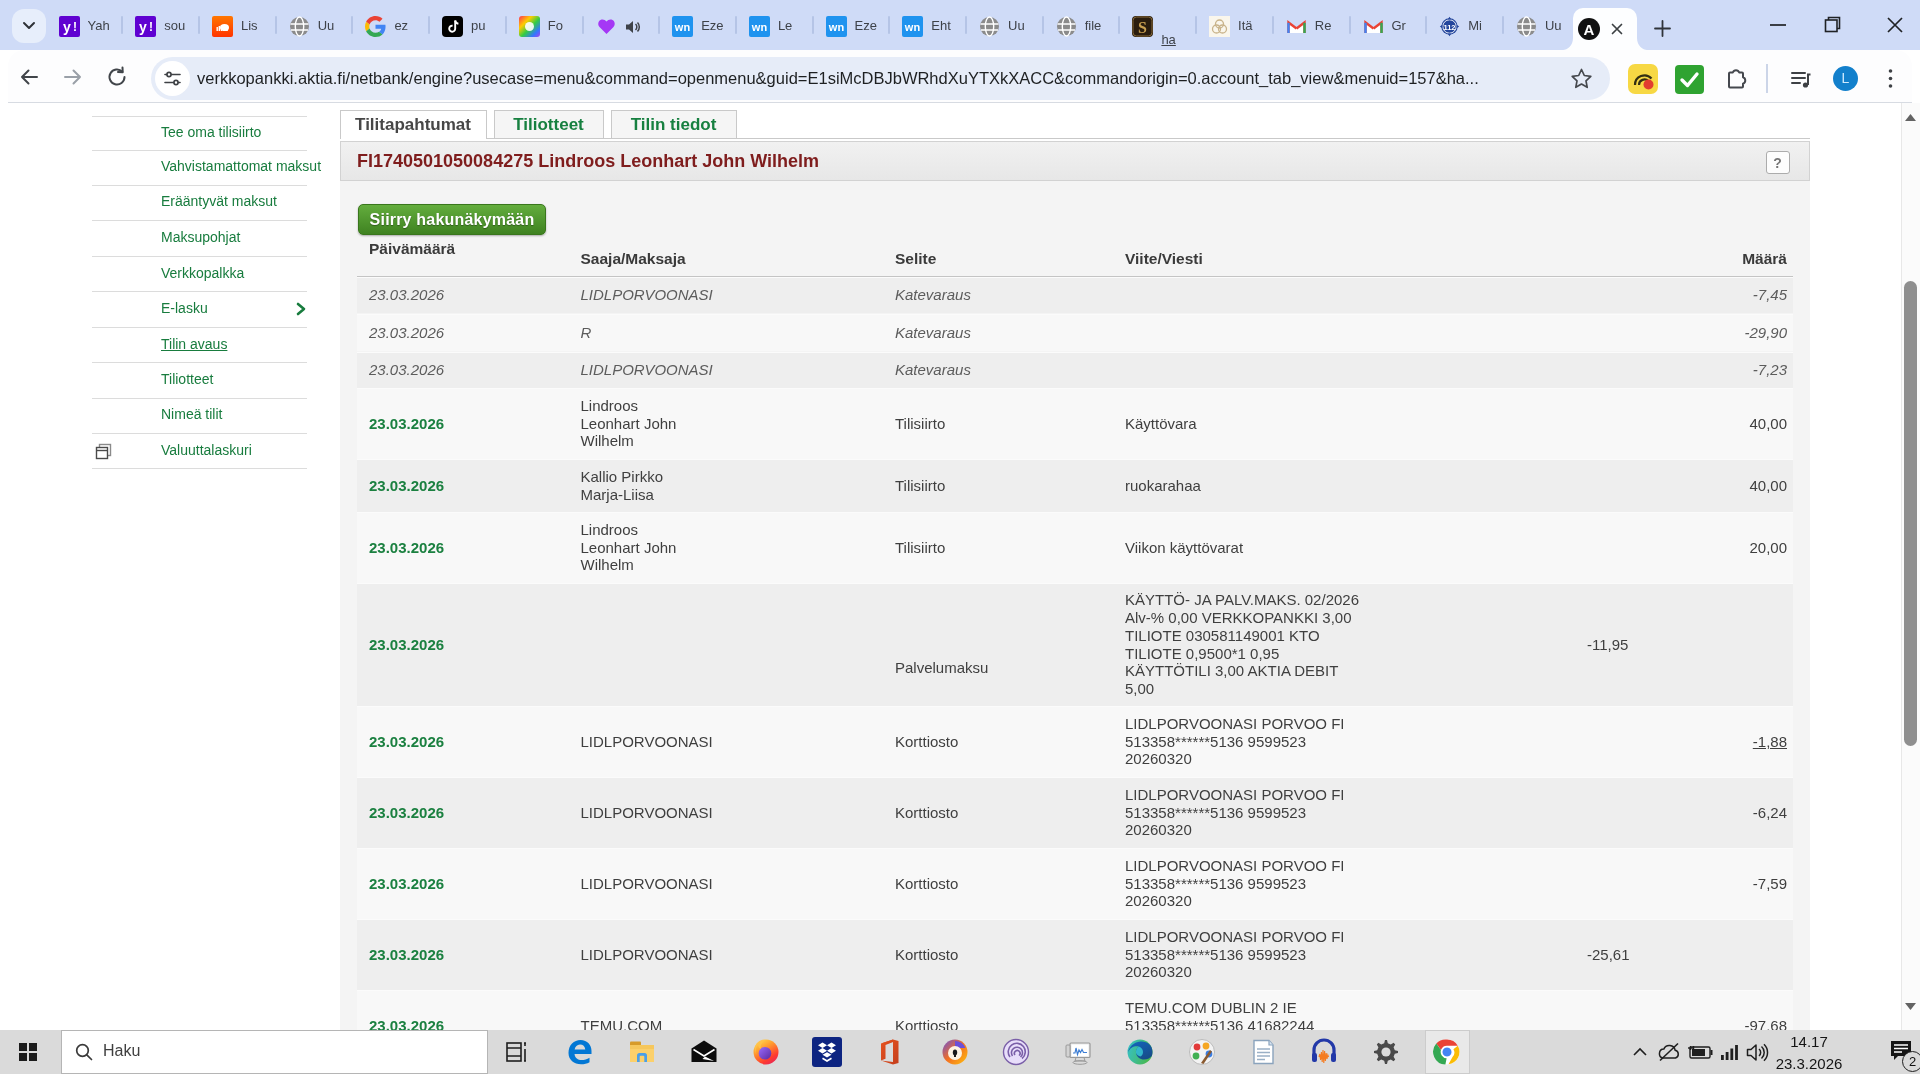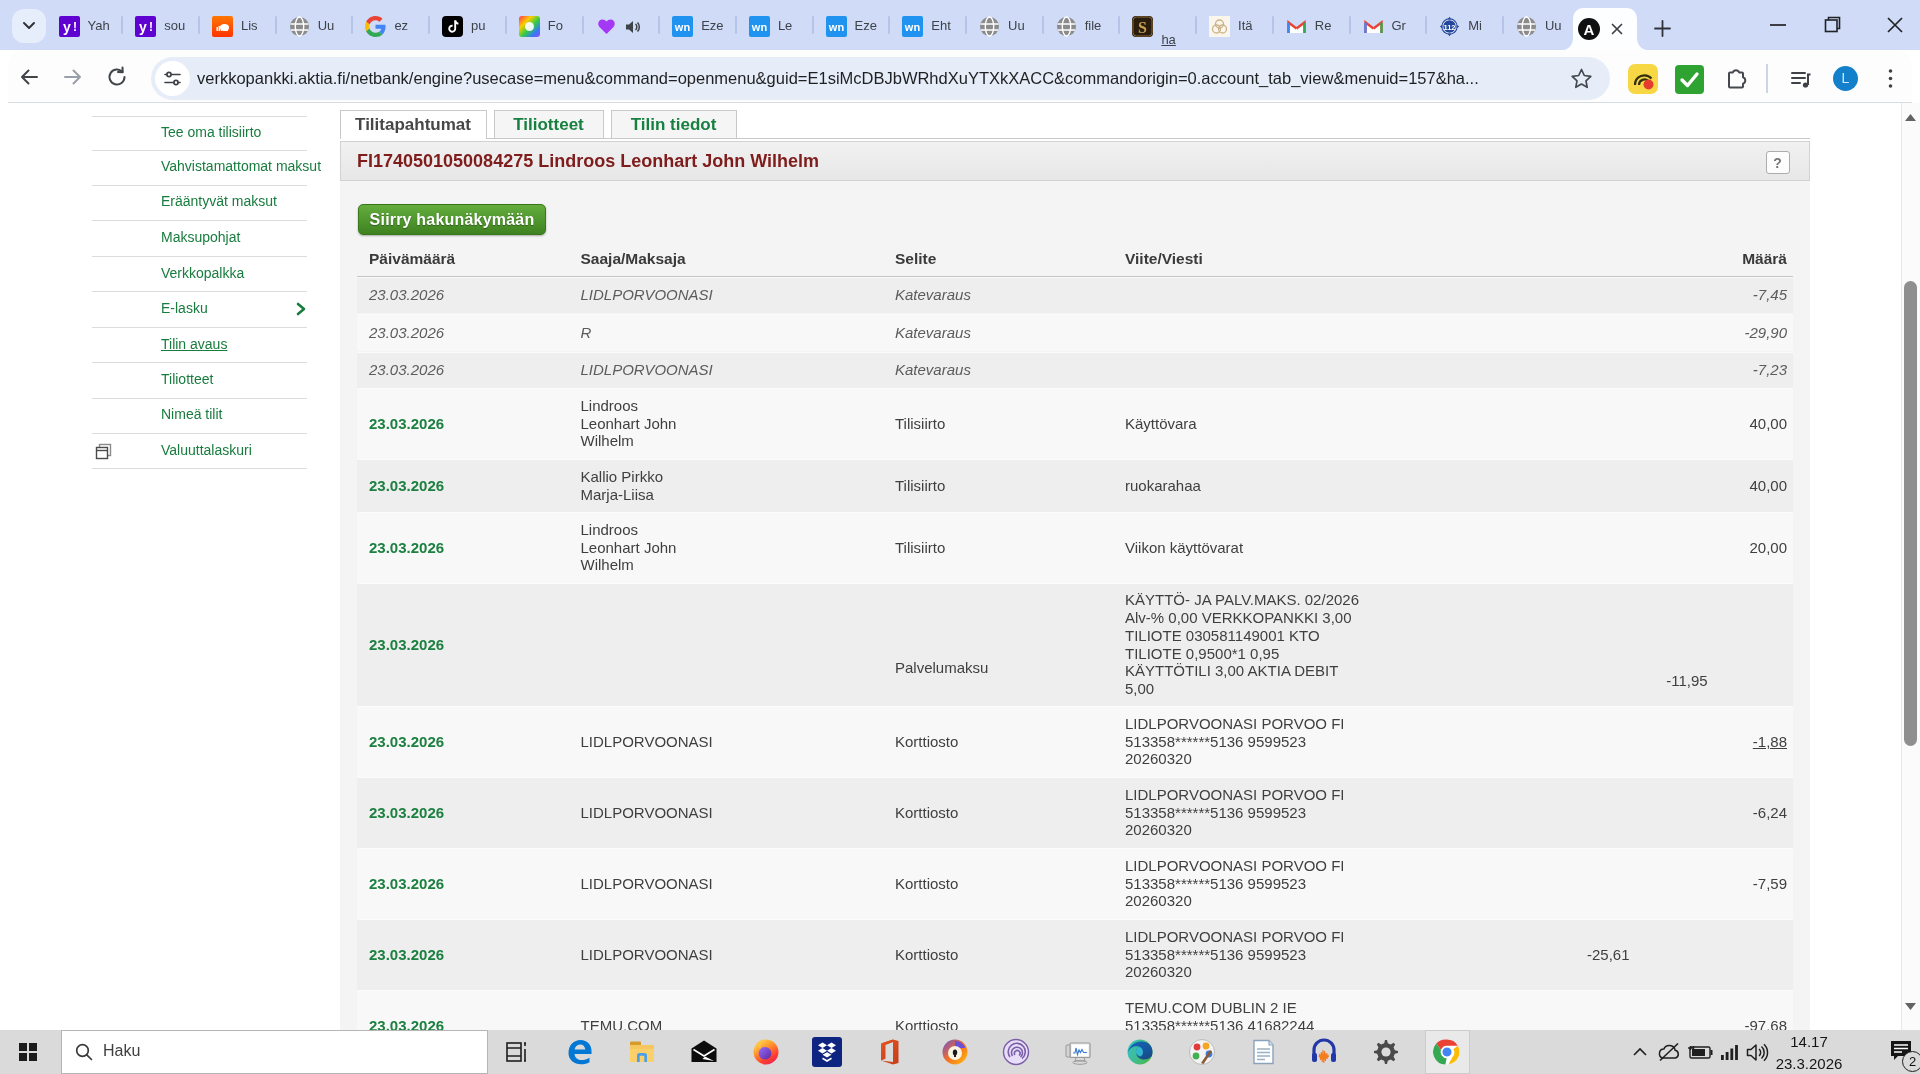--- a/index.html
+++ b/index.html
@@ -294,21 +294,21 @@
   </svg>
 <div class="abs" style="left:339.5px;top:138px;width:1470px;height:1px;background:#c9c9c9;"></div>
 <div class="abs" style="left:493.5px;top:110px;width:110px;height:28px;background:#f5f5f5;border:1px solid #c9c9c9;border-bottom:none;text-align:center;font-weight:bold;font-size:17px;color:#178040;line-height:28px;">Tiliotteet</div>
 <div class="abs" style="left:610.5px;top:110px;width:126px;height:28px;background:#f5f5f5;border:1px solid #c9c9c9;border-bottom:none;text-align:center;font-weight:bold;font-size:17px;color:#178040;line-height:28px;">Tilin tiedot</div>
 <div class="abs" style="left:339.5px;top:110px;width:147px;height:29px;background:#fff;border:1px solid #c9c9c9;border-bottom:none;text-align:center;font-weight:bold;font-size:17px;color:#474747;line-height:28px;">Tilitapahtumat</div>
 <div class="abs" style="left:339.5px;top:141px;width:1470px;height:40px;background:linear-gradient(#f1f1f1,#e7e7e7);border:1px solid #d2d2d2;"></div>
 <div class="abs" style="left:357px;top:151px;font-weight:bold;font-size:18px;color:#7f1d1d;">FI1740501050084275 Lindroos Leonhart John Wilhelm</div>
 <div class="abs" style="left:1765.5px;top:151px;width:24px;height:23px;background:#fdfdfd;border:1px solid #acacac;border-radius:3px;text-align:center;font-size:14px;font-weight:bold;color:#757575;line-height:22px;">?</div>
 <div class="abs" style="left:339.5px;top:181px;width:1470px;height:849px;background:#f4f4f4;"></div>
 <div class="abs" style="left:358px;top:204px;width:188px;height:31px;border-radius:5px;border:1px solid #39761c;background:linear-gradient(#63ad3d,#3f8221);box-shadow:0 1px 2px rgba(0,0,0,0.3);text-align:center;color:#fff;font-weight:bold;font-size:16px;line-height:29px;text-shadow:0 1px 1px rgba(0,0,0,0.35);letter-spacing:0.2px;">Siirry hakunäkymään</div>
-<div class="hcell" style="left:369px;top:250px;">Päivämäärä</div>
+<div class="hcell" style="left:369px;top:240px;">Päivämäärä</div>
 <div class="hcell" style="left:580.5px;top:250px;">Saaja/Maksaja</div>
 <div class="hcell" style="left:895px;top:250px;">Selite</div>
 <div class="hcell" style="left:1125px;top:250px;">Viite/Viesti</div>
 <div class="hcell" style="left:1587px;top:250px;width:200px;text-align:right;">Määrä</div>
 <div class="abs" style="left:357px;top:276px;width:1436px;height:1px;background:#c4c4c4;"></div>
 <div class="row" style="top:277px;height:36.3px;background:#eeeeee;box-shadow:inset 0 1px 0 #fbfbfb;"></div>
 <div class="cell it" style="left:369px;top:286.1px;">23.03.2026</div>
 <div class="cell it" style="left:580.5px;top:286.3px;">LIDLPORVOONASI</div>
 <div class="cell it" style="left:895px;top:286.1px;">Katevaraus</div>
 <div class="cell it" style="left:1587px;top:286.1px;width:200px;text-align:right;">-7,45</div>
@@ -337,21 +337,21 @@
 <div class="row" style="top:512px;height:71px;background:#f8f8f8;box-shadow:inset 0 1px 0 #fbfbfb;"></div>
 <div class="cell dgreen" style="left:369px;top:538.5px;">23.03.2026</div>
 <div class="cell" style="left:580.5px;top:521.0px;">Lindroos<br>Leonhart John<br>Wilhelm</div>
 <div class="cell" style="left:895px;top:538.5px;">Tilisiirto</div>
 <div class="cell" style="left:1125px;top:538.6px;">Viikon käyttövarat</div>
 <div class="cell" style="left:1587px;top:538.5px;width:200px;text-align:right;">20,00</div>
 <div class="row" style="top:583px;height:123px;background:#eeeeee;box-shadow:inset 0 1px 0 #fbfbfb;"></div>
 <div class="cell dgreen" style="left:369px;top:635.5px;">23.03.2026</div>
 <div class="cell" style="left:895px;top:659px;text-align:center;">Palvelumaksu</div>
 <div class="cell" style="left:1125px;top:591.4px;">KÄYTTÖ- JA PALV.MAKS. 02/2026<br>Alv-% 0,00 VERKKOPANKKI 3,00<br>TILIOTE 030581149001 KTO<br>TILIOTE 0,9500*1 0,95<br>KÄYTTÖTILI 3,00 AKTIA DEBIT<br>5,00</div>
-<div class="cell" style="left:1587px;top:635.5px;width:200px;text-align:center;margin-top:36px;">-11,95</div>
+<div class="cell" style="left:1587px;top:635.5px;width:200px;text-align:left;">-11,95</div>
 <div class="row" style="top:706px;height:71px;background:#f8f8f8;box-shadow:inset 0 1px 0 #fbfbfb;"></div>
 <div class="cell dgreen" style="left:369px;top:732.5px;">23.03.2026</div>
 <div class="cell" style="left:580.5px;top:732.6px;">LIDLPORVOONASI</div>
 <div class="cell" style="left:895px;top:732.5px;">Korttiosto</div>
 <div class="cell" style="left:1125px;top:715.0px;">LIDLPORVOONASI PORVOO FI<br>513358******5136 9599523<br>20260320</div>
 <div class="cell" style="left:1587px;top:732.5px;width:200px;text-align:right;text-decoration:underline;">-1,88</div>
 <div class="row" style="top:777px;height:71px;background:#eeeeee;box-shadow:inset 0 1px 0 #fbfbfb;"></div>
 <div class="cell dgreen" style="left:369px;top:803.5px;">23.03.2026</div>
 <div class="cell" style="left:580.5px;top:803.6px;">LIDLPORVOONASI</div>
 <div class="cell" style="left:895px;top:803.5px;">Korttiosto</div>

